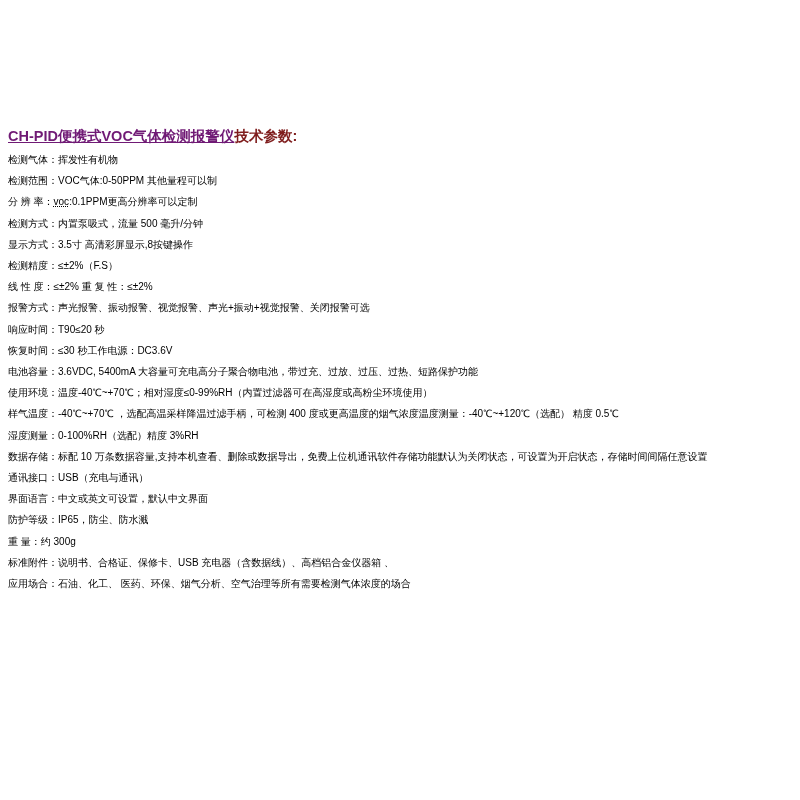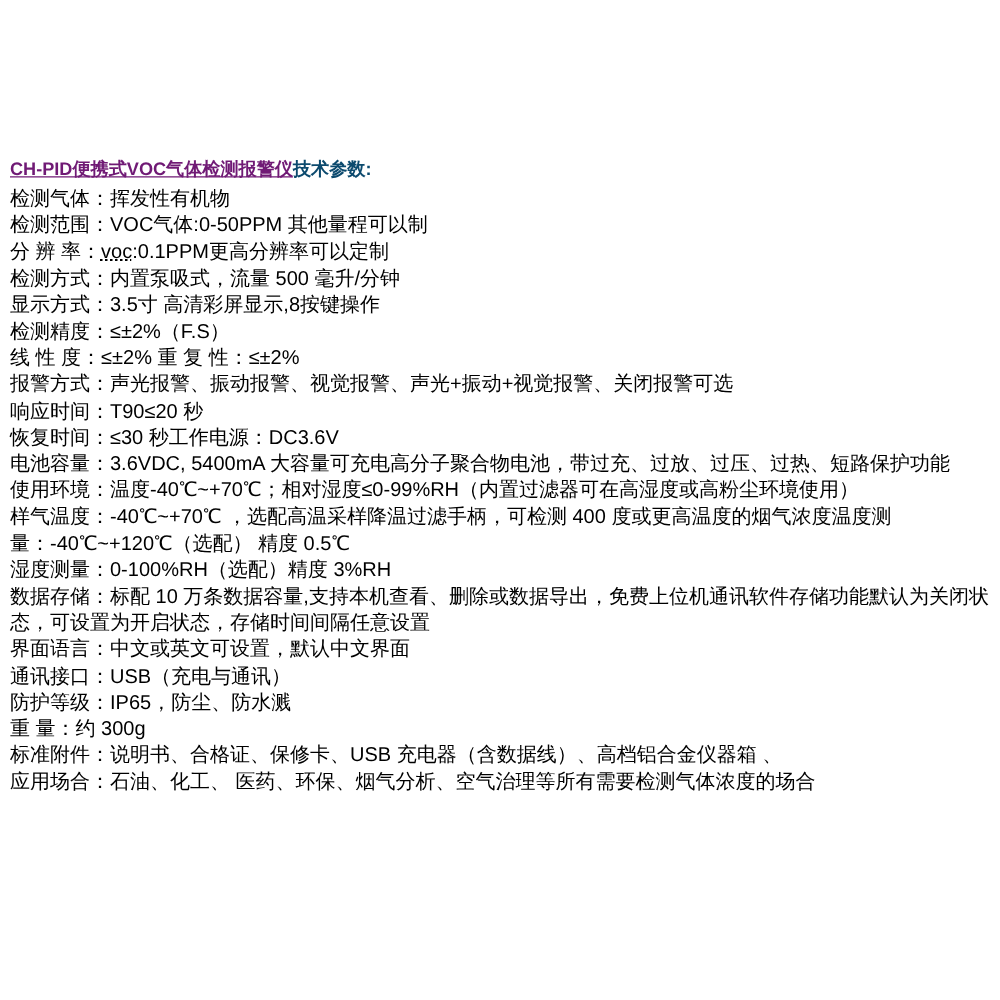--- a/index.html
+++ b/index.html
@@ -31,24 +31,24 @@
     font-weight: bold;
     line-height: 21px;
     margin-bottom: 2px;
     white-space: nowrap;
   }
   .title-main {
     color: #701a75;
     text-decoration: underline;
   }
   .title-accent {
-    color: #0c4a6e;
+    color: #7f1d1d;
   }
   .row {
-    font-size: 16px;
+    font-size: 10px;
     line-height: 21.2px;
     color: #000000;
     white-space: nowrap;
   }
   .row.wrap {
     white-space: normal;
   }
   .underline-dotted {
     text-decoration: underline;
     text-decoration-style: dotted;
@@ -118,25 +118,25 @@
 
     <div class="row">
       <span>湿度测量：0-100%RH（选配）精度 3%RH</span>
     </div>
 
     <div class="row wrap">
       <span>数据存储：标配 10 万条数据容量,支持本机查看、删除或数据导出，免费上位机通讯软件存储功能默认为关闭状态，可设置为开启状态，存储时间间隔任意设置</span>
     </div>
 
     <div class="row">
-      <span>界面语言：中文或英文可设置，默认中文界面</span>
+      <span>通讯接口：USB（充电与通讯）</span>
     </div>
 
     <div class="row">
-      <span>通讯接口：USB（充电与通讯）</span>
+      <span>界面语言：中文或英文可设置，默认中文界面</span>
     </div>
 
 
     <div class="row">
       <span>防护等级：IP65，防尘、防水溅</span>
     </div>
 
 
     <div class="row">
       <span>  重   量：约 300g</span>

